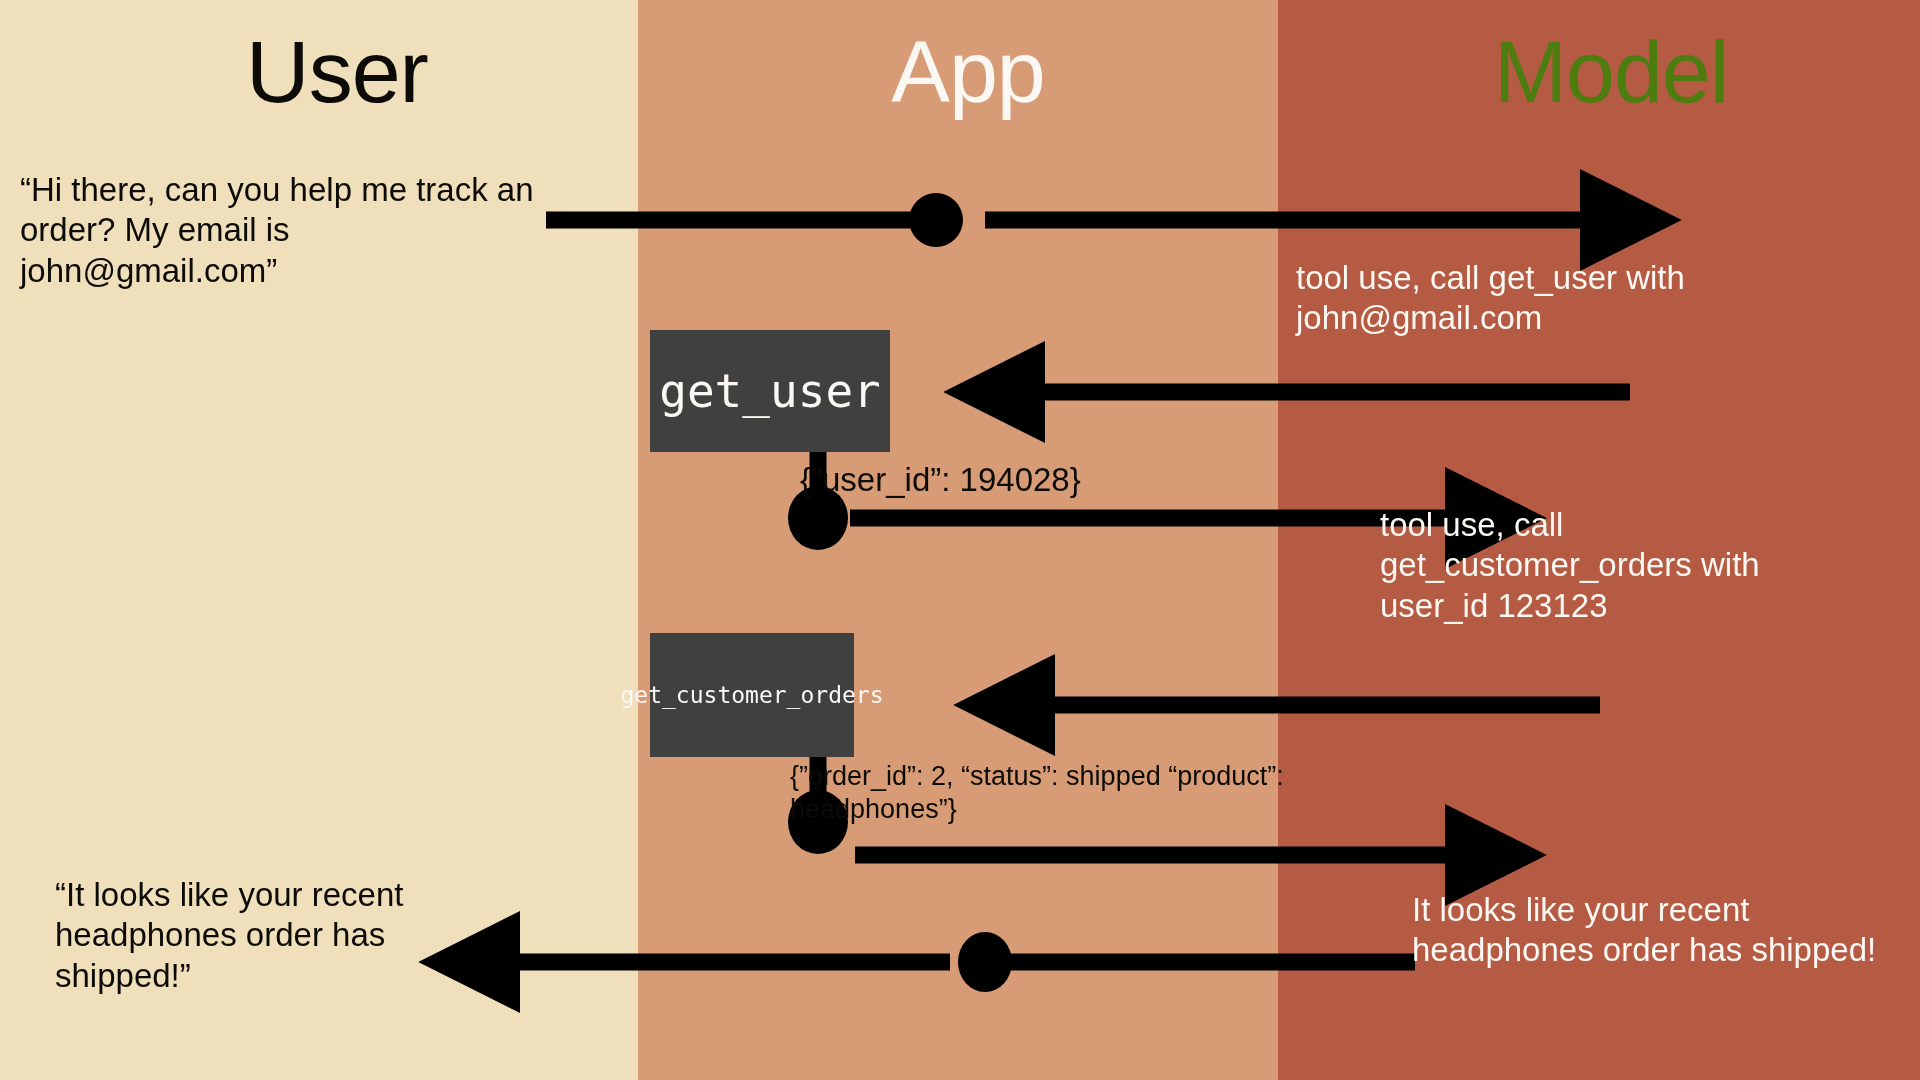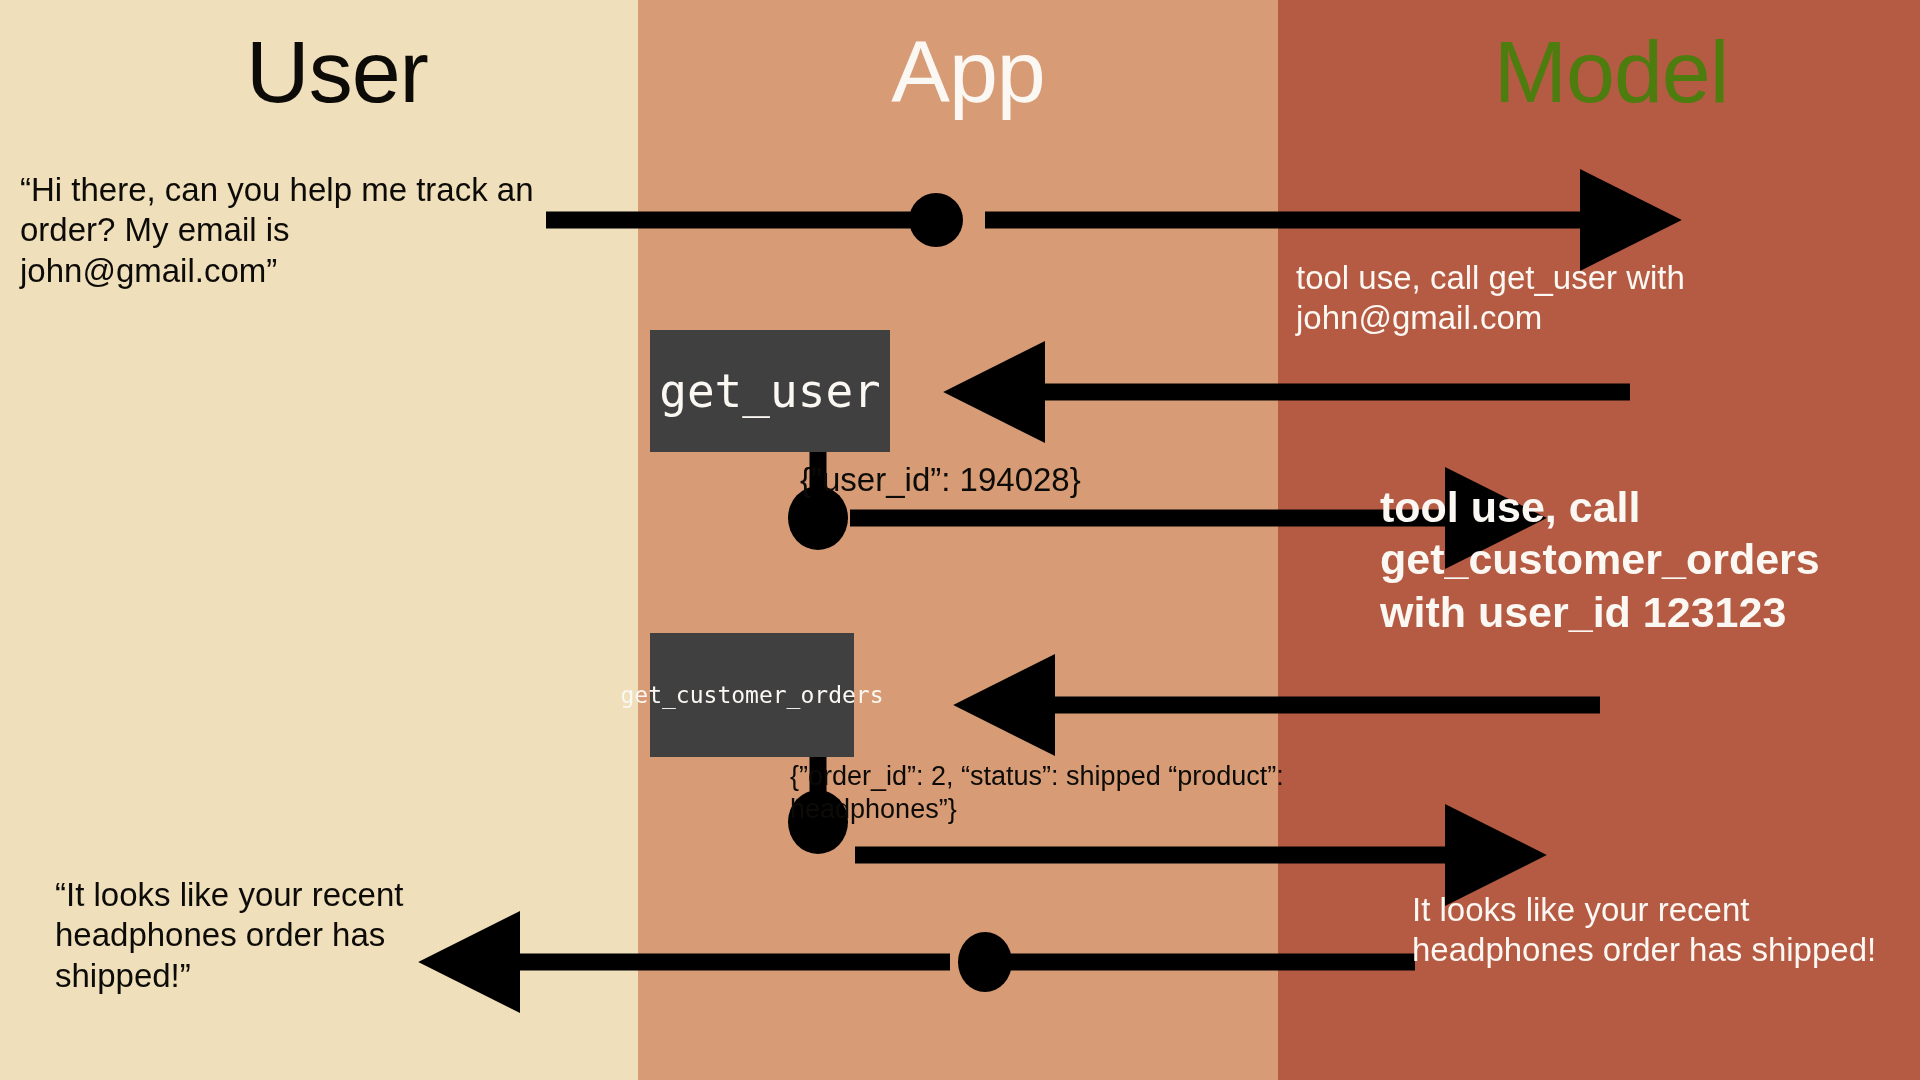--- a/index.html
+++ b/index.html
@@ -26,21 +26,21 @@
   #title-model{color:#4d7c0f;margin-left:12px;}
 
   
   .msg{position:absolute;text-align:left;line-height:1.22;font-weight:400;}
   .msg-dark{color:#0d0b08;}
   .msg-light{color:#fbf7f2;}
 
   #msg-user-greeting{left:20px;top:170px;width:520px;font-size:33px;}
   #msg-tool-get-user{left:1296px;top:258px;width:600px;font-size:33px;}
   #msg-json-user-id{left:800px;top:460px;width:480px;font-size:33px;}
-  #msg-tool-get-orders{left:1380px;top:481px;width:460px;font-size:43px;font-weight:bold;}
+  #msg-tool-get-orders{left:1380px;top:505px;width:460px;font-size:33px;}
   #msg-json-order{left:790px;top:760px;width:620px;font-size:27px;}
   #msg-user-reply{left:55px;top:875px;width:470px;font-size:33px;}
   #msg-model-reply{left:1380px;top:890px;width:470px;font-size:33px;margin-left:32px;}
 
   
   .tool-box{
     position:absolute;background:#404040;color:#fbf7f2;
     display:flex;align-items:center;justify-content:center;
     font-family:"DejaVu Sans Mono", monospace;
   }

